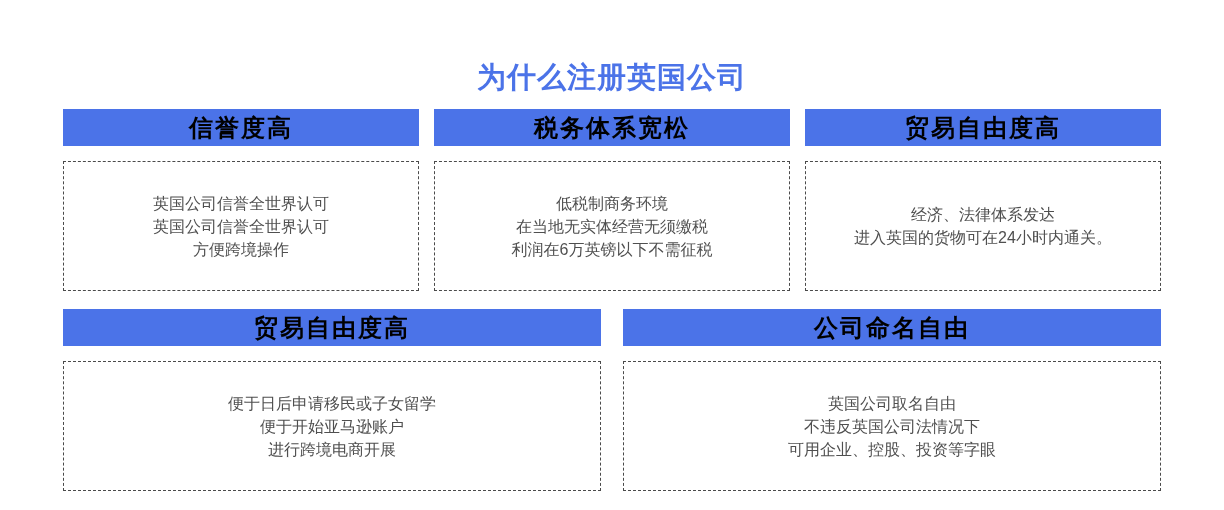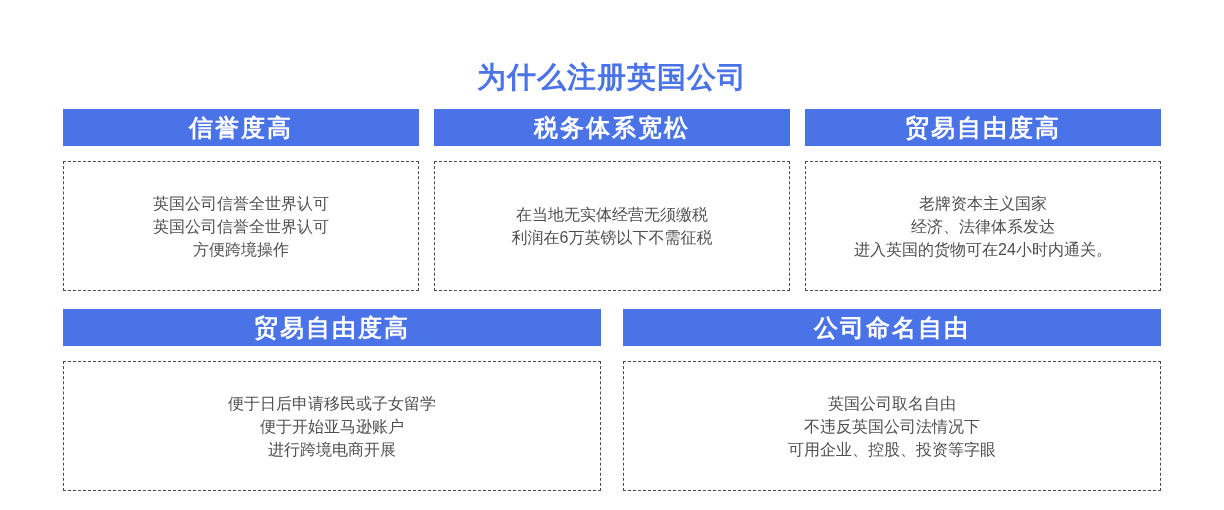--- a/index.html
+++ b/index.html
@@ -30,21 +30,21 @@
     display: flex;
     justify-content: space-between;
   }
   .row-1 { margin-bottom: 18px; }
   .card { background: #ffffff; }
   .card-w3 { width: 356px; }
   .card-w2 { width: 538px; }
   .card-header {
     height: 37px;
     background: #4b73e8;
-    color: #ffffff;
+    color: #000000;
     font-size: 24px;
     font-weight: bold;
     letter-spacing: 2px;
     display: flex;
     align-items: center;
     justify-content: center;
   }
   .card-body {
     border: 1px dashed #4a4a4a;
     border-top: 1px dashed #4a4a4a;
@@ -73,29 +73,29 @@
       <div class="card-body">
         <div>英国公司信誉全世界认可</div>
         <div>英国公司信誉全世界认可</div>
         <div>方便跨境操作</div>
       </div>
     </div>
 
     <div class="card card-w3">
       <div class="card-header">税务体系宽松</div>
       <div class="card-body">
+        <div>低税制商务环境</div>
         <div>在当地无实体经营无须缴税</div>
         <div>利润在6万英镑以下不需征税</div>
       </div>
     </div>
 
     <div class="card card-w3">
       <div class="card-header">贸易自由度高</div>
       <div class="card-body">
-        <div>老牌资本主义国家</div>
         <div>经济、法律体系发达</div>
         <div>进入英国的货物可在24小时内通关。</div>
       </div>
     </div>
 
   </div>
 
   <div class="row row-2">
 
     <div class="card card-w2">

